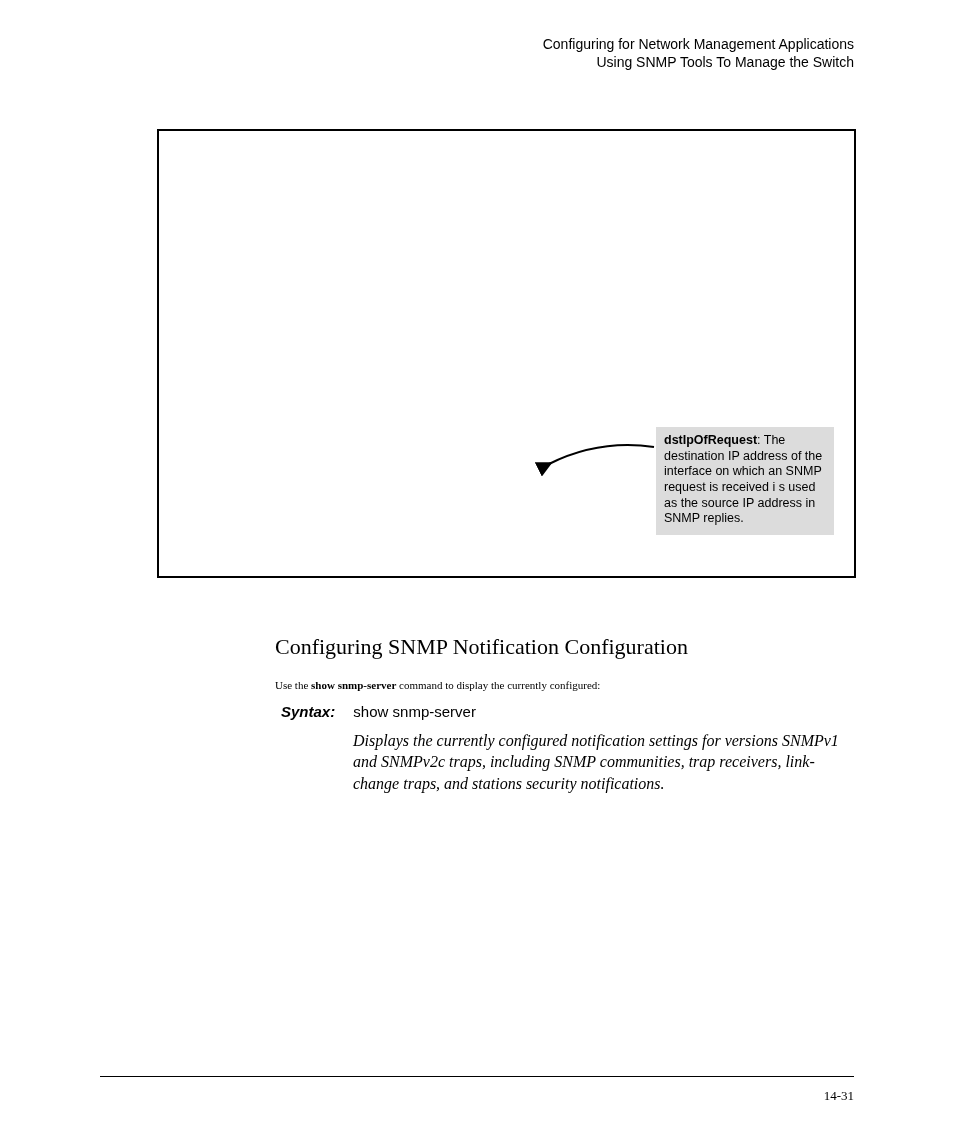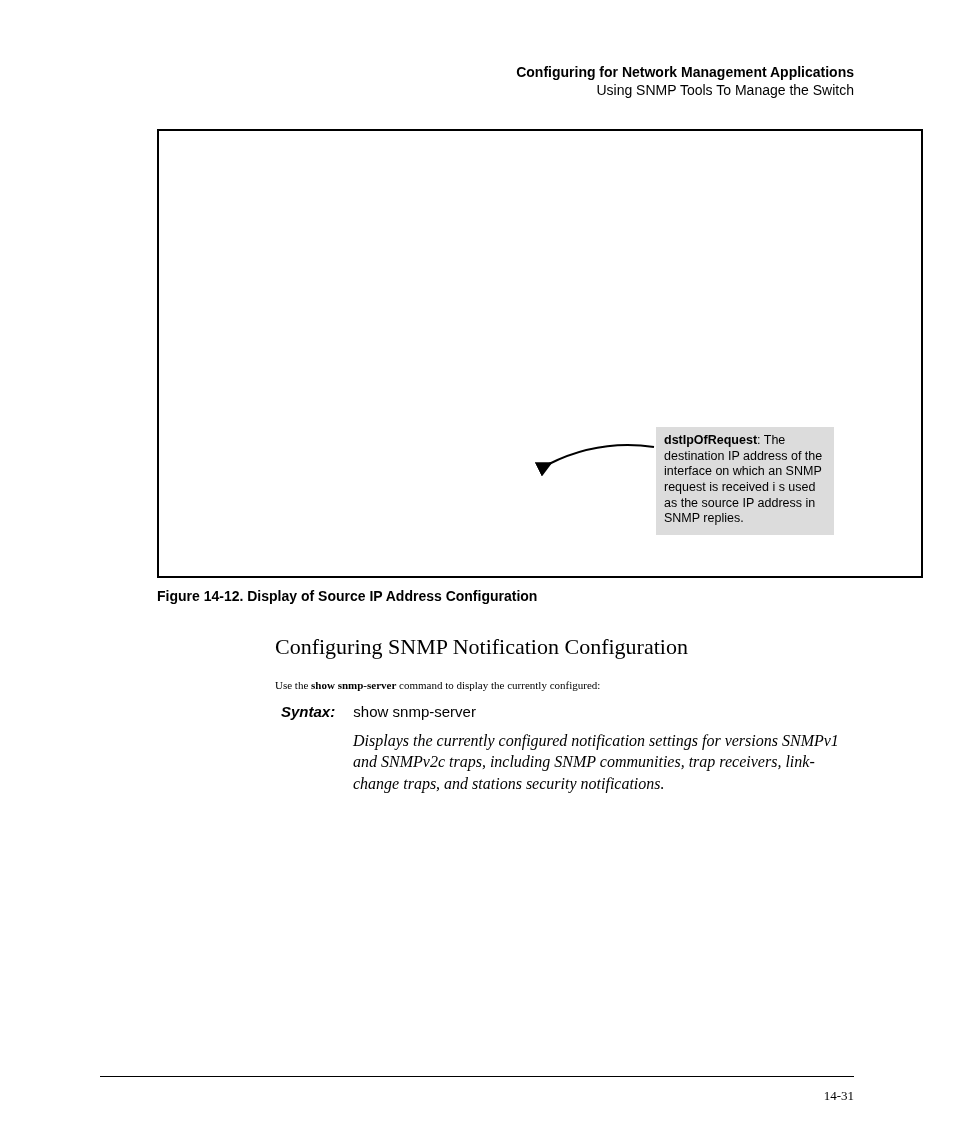--- a/index.html
+++ b/index.html
@@ -18,28 +18,28 @@
   }
   .header {
     position: absolute;
     top: 36px;
     right: 100px;
     text-align: right;
     font-family: Arial, Helvetica, sans-serif;
     font-size: 14px;
     line-height: 1.25;
   }
-  .header .hdr-line1 { font-weight: bold; margin-top: 28px; }
+  .header .hdr-line1 { font-weight: normal; }
   .header .hdr-line2 { font-weight: normal; text-align: right; }
 
   .figure-box {
     position: absolute;
     left: 157px;
     top: 129px;
-    width: 766px;
+    width: 699px;
     height: 449px;
     border: 2px solid #000;
     box-sizing: border-box;
   }
   .callout-box {
     position: absolute;
     left: 497px;
     top: 296px;
     width: 178px;
     background: #dcdcdc;
@@ -156,21 +156,20 @@
           <path d="M8,0 L0,4 L8,8 Z" fill="#000"></path>
         </marker>
       </defs>
       <path d="M135,8 Q80,0 30,25" stroke="#000" stroke-width="2" fill="none" marker-end="url(#arrowhead)"></path>
     </svg>
     <div class="callout-box">
       <span class="callout-bold">dstIpOfRequest</span><span>: The destination IP address of the interface on which an SNMP request is received i s used as the source IP address in SNMP replies.</span>
     </div>
   </div>
 
-  <div class="figure-caption">Figure 14-12.  Display of Source IP Address Configuration</div>
 
   <div class="body-col">
     <h2 class="section-heading">Configuring SNMP Notification Configuration</h2>
 
     <p class="body-p">
       <span>Use the </span><span class="body-bold">show snmp-server</span><span> command to display the currently configured:</span>
     </p>
 
 
     <div class="syntax-line">

